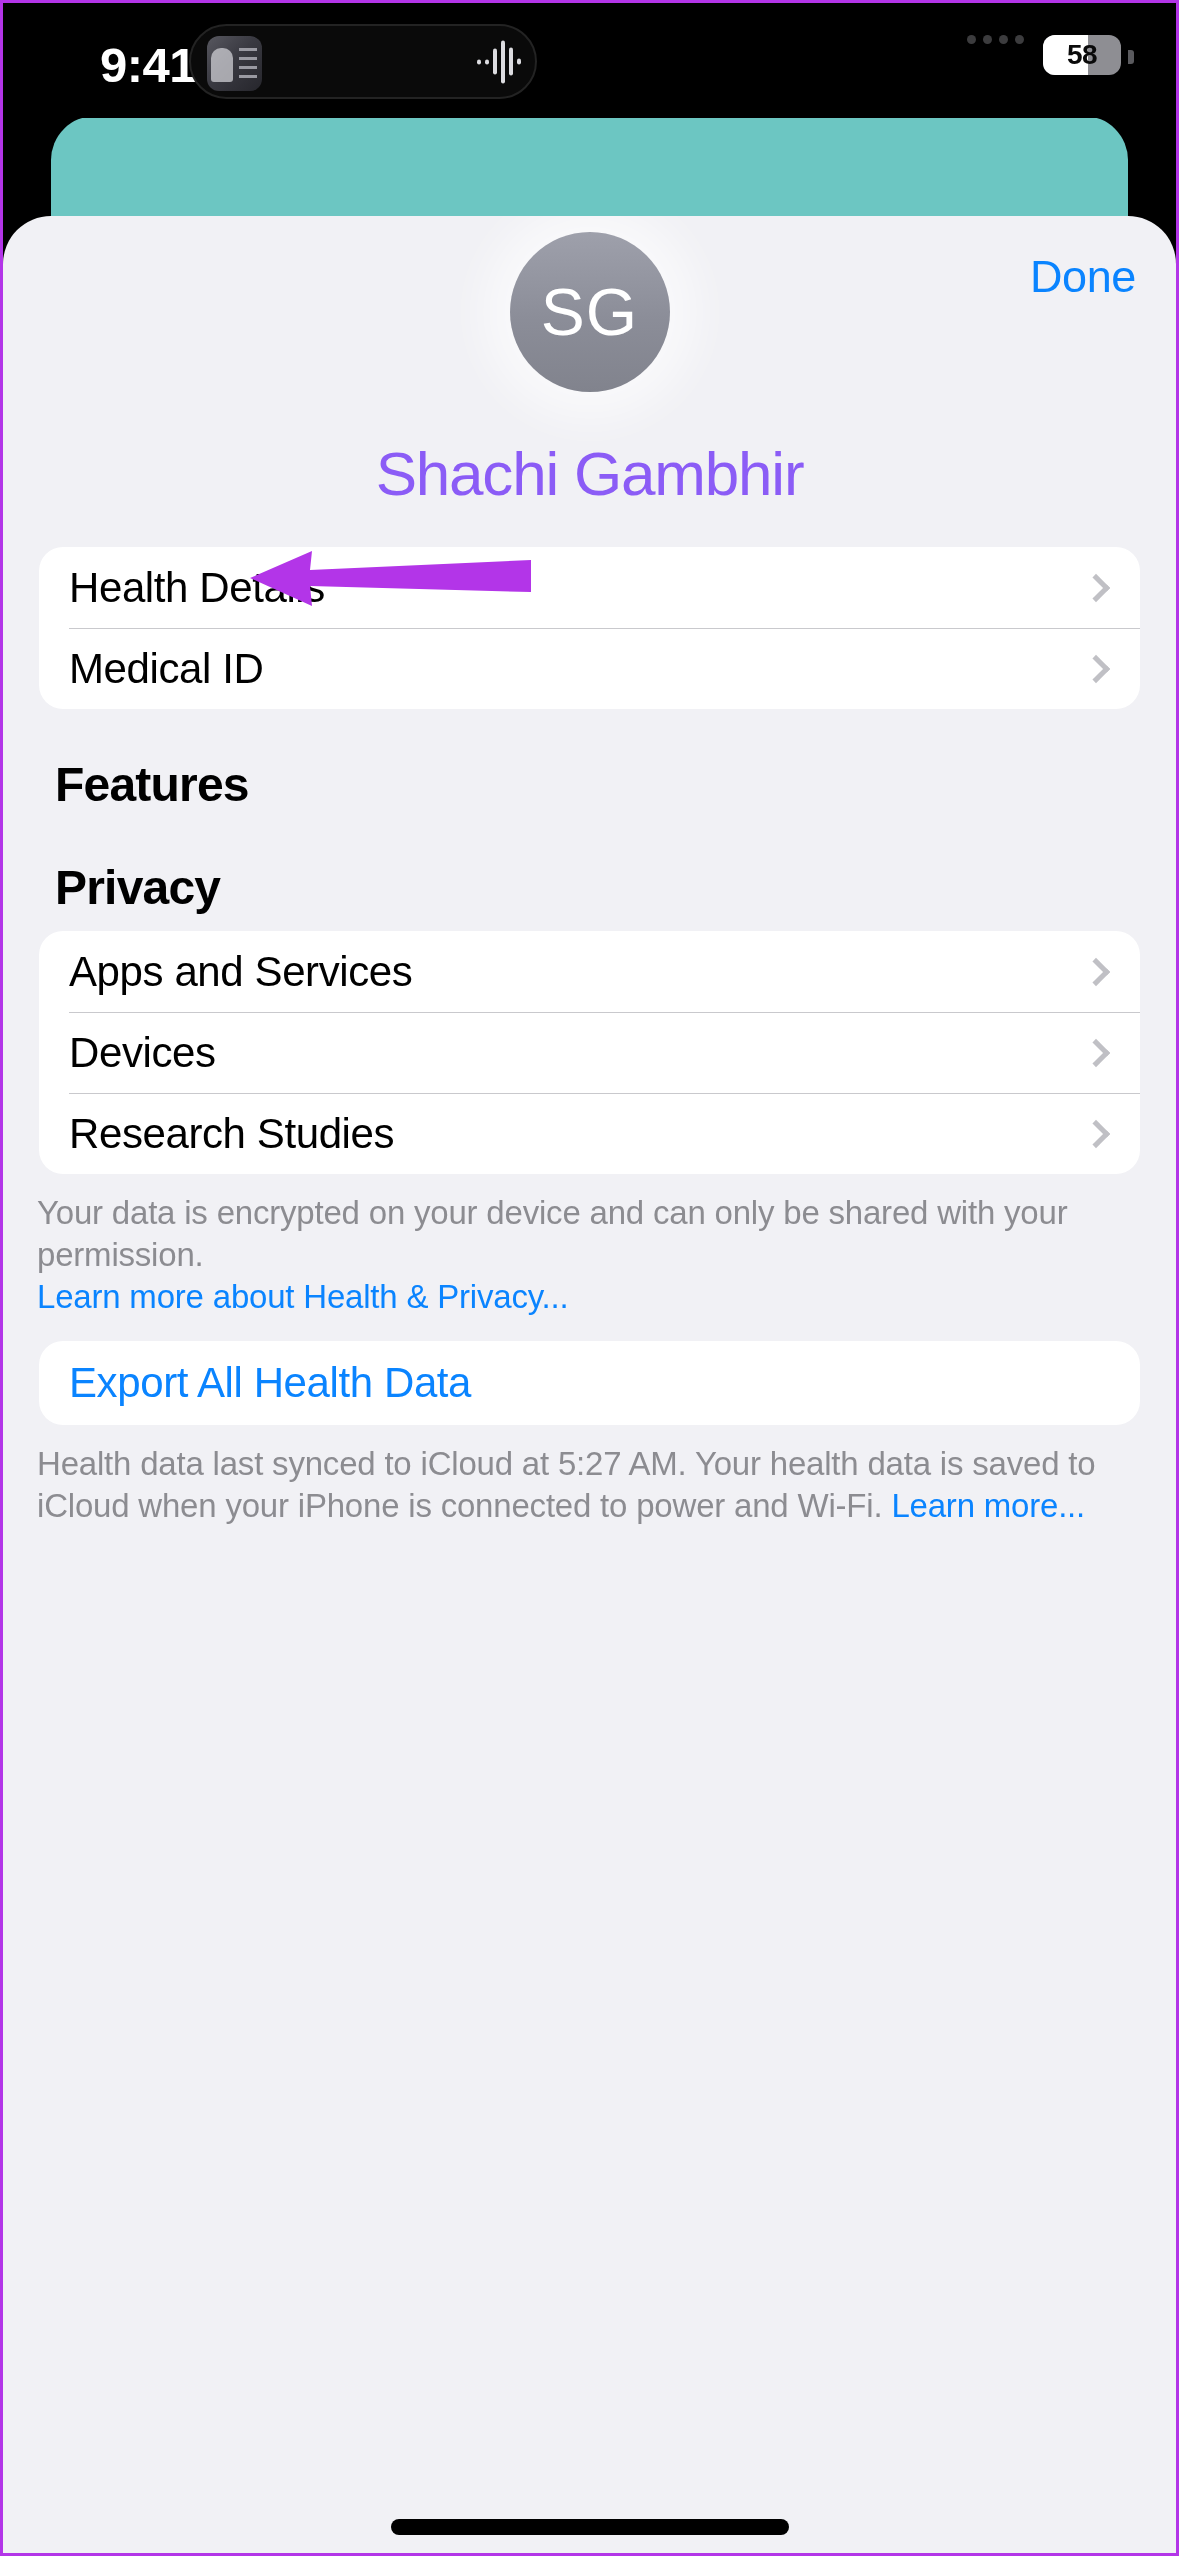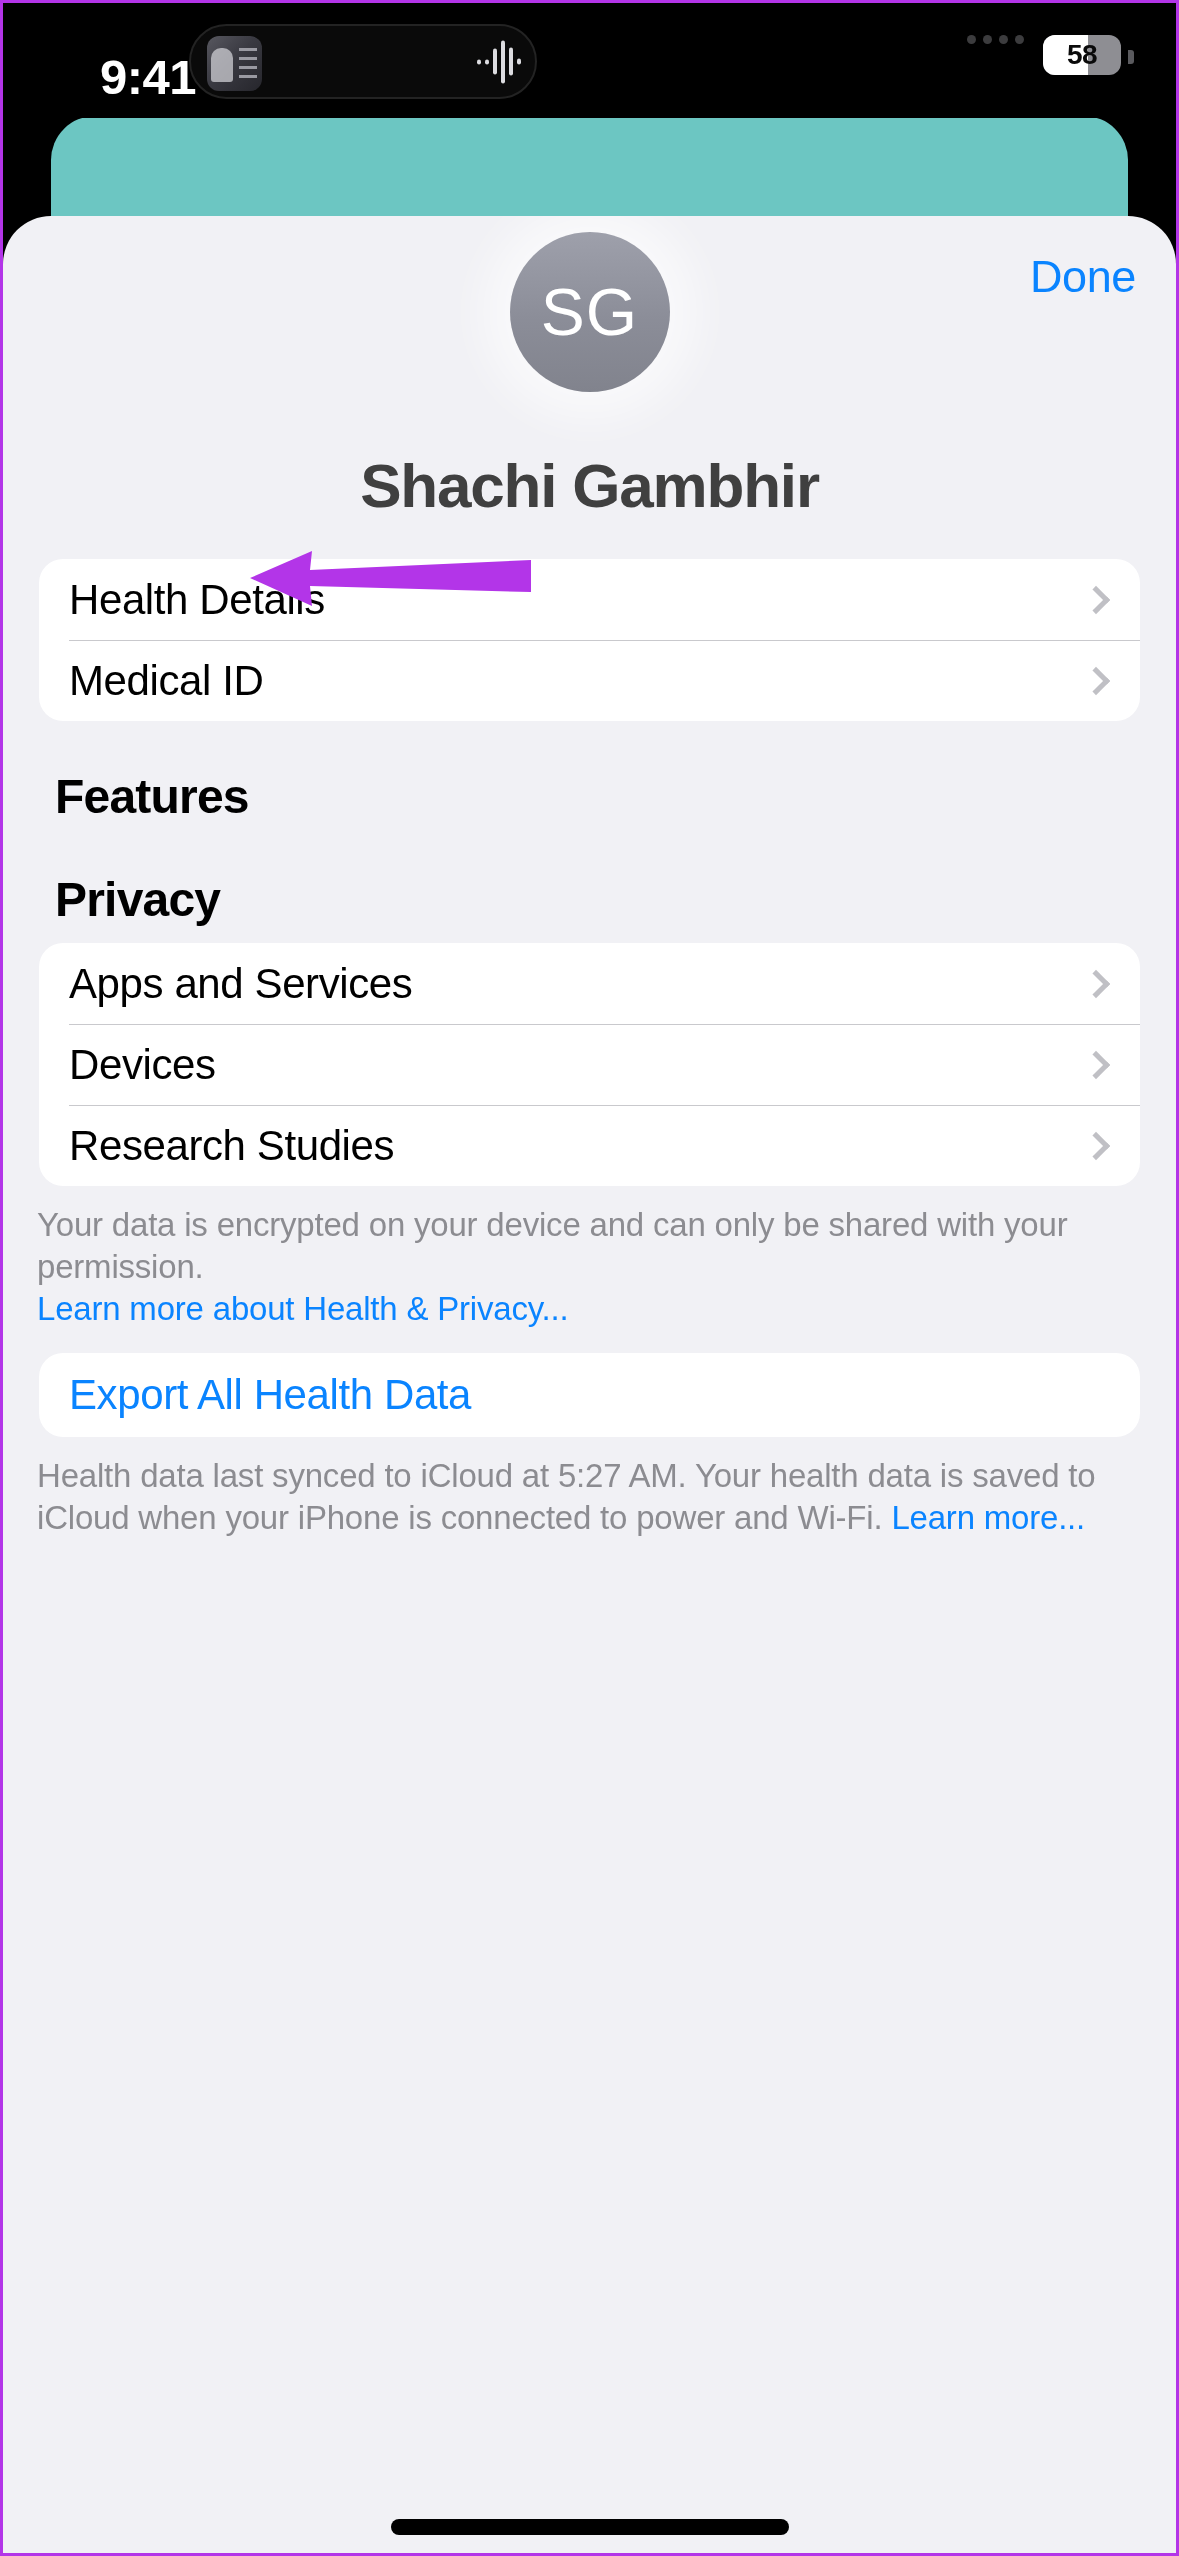--- a/index.html
+++ b/index.html
@@ -18,21 +18,21 @@
   }
 
   
   #status-bar {
     position: absolute; top: 0; left: 0;
     width: 100%; height: 115px;
     background: #000;
     z-index: 40;
   }
   #status-time {
-    position: absolute; left: 70px; top: 46px;
+    position: absolute; left: 70px; top: 34px;
     width: 150px; text-align: center;
     color: #fff; font-size: 49px; font-weight: bold;
     letter-spacing: -0.5px;
   }
   #dynamic-island {
     position: absolute; left: 186px; top: 21px;
     width: 348px; height: 75px;
     background: #0a0a0a;
     border: 2px solid #232323;
     border-radius: 40px;
@@ -144,23 +144,23 @@
   #avatar {
     width: 160px; height: 160px;
     border-radius: 50%;
     background: linear-gradient(180deg, #9ea0ab 0%, #8b8d98 55%, #81838d 100%);
     display: flex; align-items: center; justify-content: center;
     color: #fff; font-size: 66px; font-weight: 500;
     letter-spacing: 1px;
     box-shadow: 0 0 40px 28px rgba(255,255,255,0.55);
   }
   #profile-name {
-    margin-top: 58px;
-    font-size: 62px; font-weight: bold;
-    color: #404040; letter-spacing: -1.2px;
+    margin-top: 46px;
+    font-size: 62px; font-weight: normal;
+    color: #8b5cf6; letter-spacing: -1.2px;
   }
 
   
   .section-header {
     font-size: 48px; font-weight: bold;
     color: #000; letter-spacing: -0.8px;
     margin: 48px 0 16px 52px;
   }
   .card {
     margin: 0 36px;

